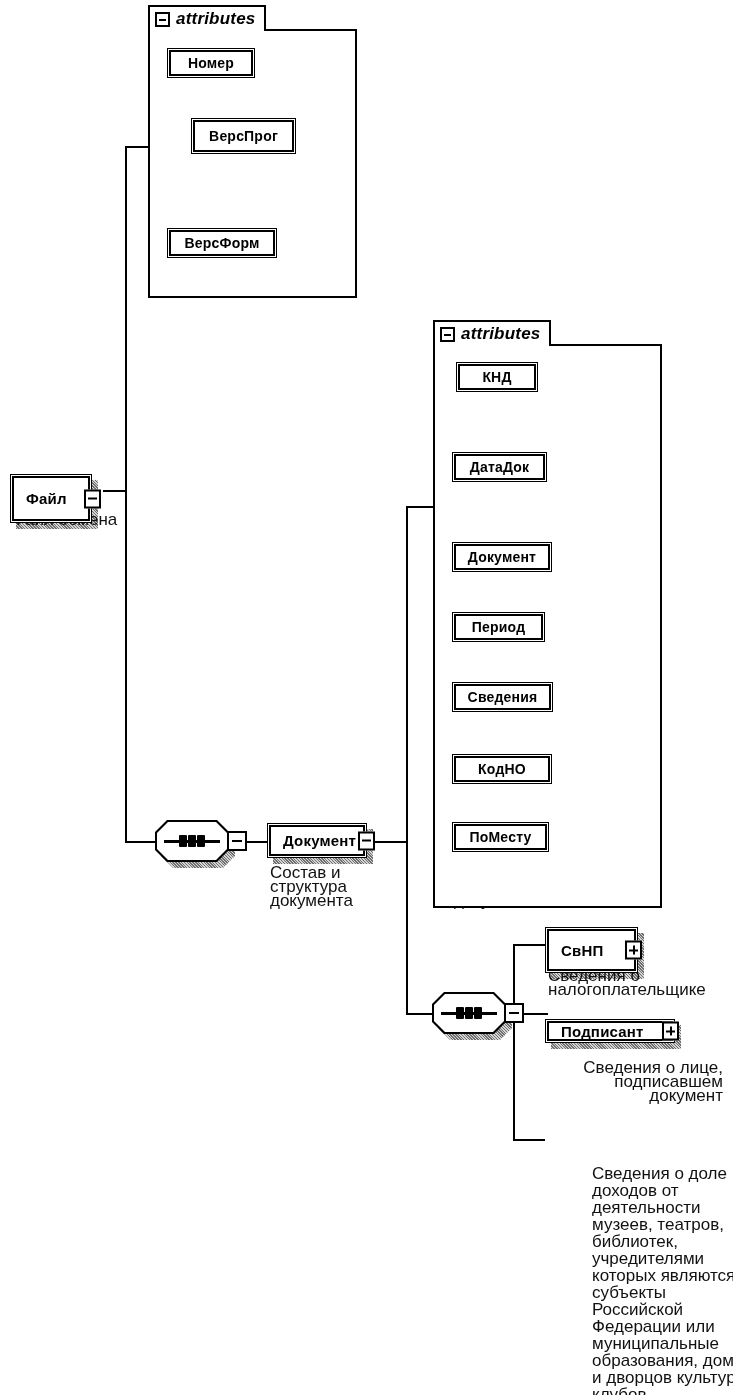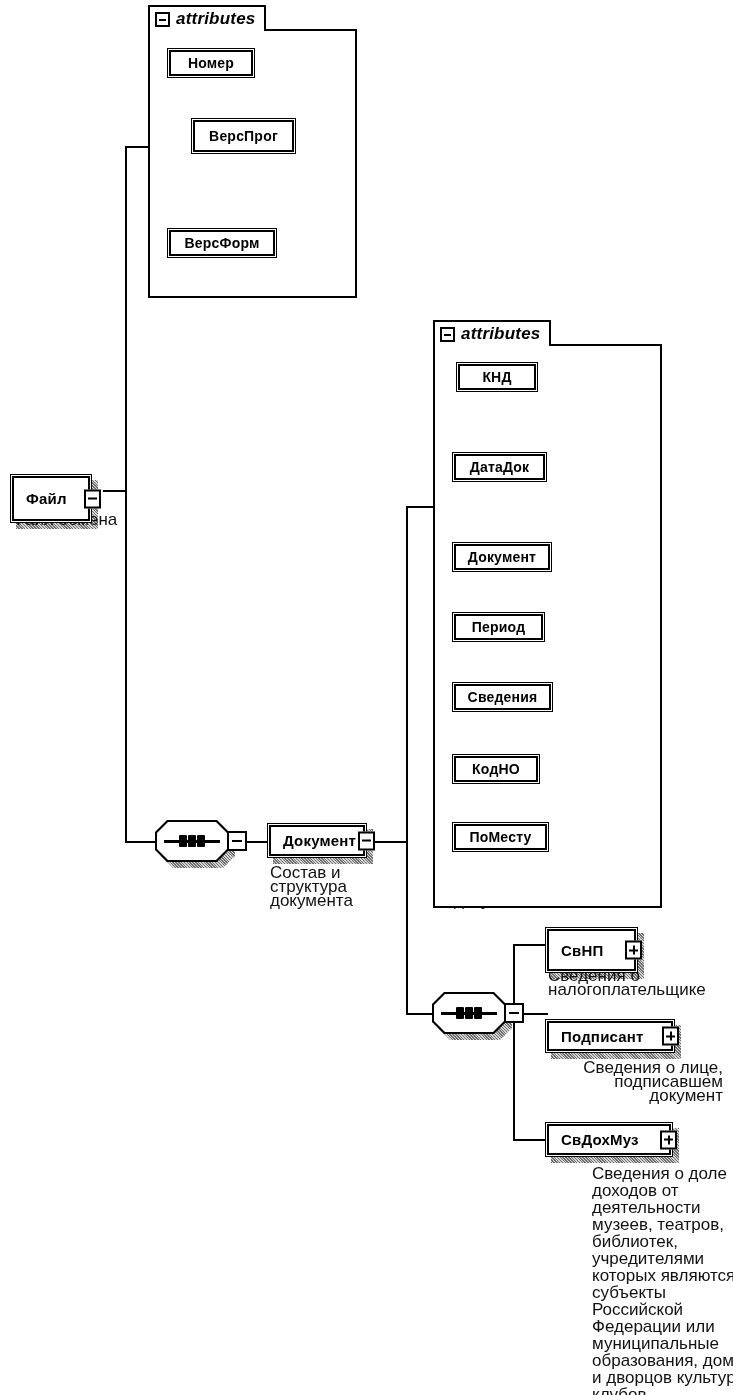--- a/index.html
+++ b/index.html
@@ -276,21 +276,21 @@
 
   <div class="attr" style="left:452px;top:682px;width:101px;height:30px;">
     <div class="shadow"></div>
     <div class="frame"></div>
     <div class="inner">
       <span class="nm">Сведения</span>
     </div>
   </div>
   <div class="desc" style="left:454px;top:726px;width:190px;">Отчетный год</div>
 
-  <div class="attr" style="left:452px;top:754px;width:88px;height:30px;">
+  <div class="attr" style="left:452px;top:754px;width:100px;height:30px;">
     <div class="shadow"></div>
     <div class="frame"></div>
     <div class="inner">
       <span class="nm">КодНО</span>
     </div>
   </div>
   <div class="desc" style="left:454px;top:797px;width:190px;">Код налогового органа</div>
 
   <div class="attr" style="left:452px;top:822px;width:97px;height:30px;">
     <div class="shadow"></div>
@@ -315,33 +315,25 @@
   <div class="node" style="left:545px;top:927px;width:93px;height:46px;">
     <div class="shadow"></div>
     <div class="frame"></div>
     <div class="inner">
       <span class="nm">СвНП</span>
     </div>
     <div class="handle plus" style="left:80px;"></div>
   </div>
   <div class="desc" style="left:548px;top:969px;width:160px;">Сведения о налогоплательщике</div>
 
-  <div class="node" style="left:545px;top:1019px;width:130px;height:34px;">
+  <div class="node" style="left:545px;top:1019px;width:130px;height:24px;">
     <div class="shadow"></div>
     <div class="frame"></div>
     <div class="inner">
       <span class="nm">Подписант</span>
     </div>
     <div class="handle plus" style="left:117px;"></div>
   </div>
   <div class="desc" style="left:548px;top:1061px;width:175px;text-align:right;">Сведения о лице, подписавшем документ</div>
 
-  <div class="node" style="left:545px;top:1122px;width:128px;height:35px;">
-    <div class="shadow"></div>
-    <div class="frame"></div>
-    <div class="inner">
-      <span class="nm">СвДохМуз</span>
-    </div>
-    <div class="handle plus" style="left:115px;"></div>
-  </div>
   <div class="desc" style="left:548px;top:1165px;width:165px;line-height:17px;margin-left:44px;">Сведения о доле доходов от деятельности музеев, театров, библиотек, учредителями которых являются субъекты Российской Федерации или муниципальные образования, домов и дворцов культуры, клубов, учредителями которых являются муниципальные образования</div>
 
 </div>
 
 </body></html>

